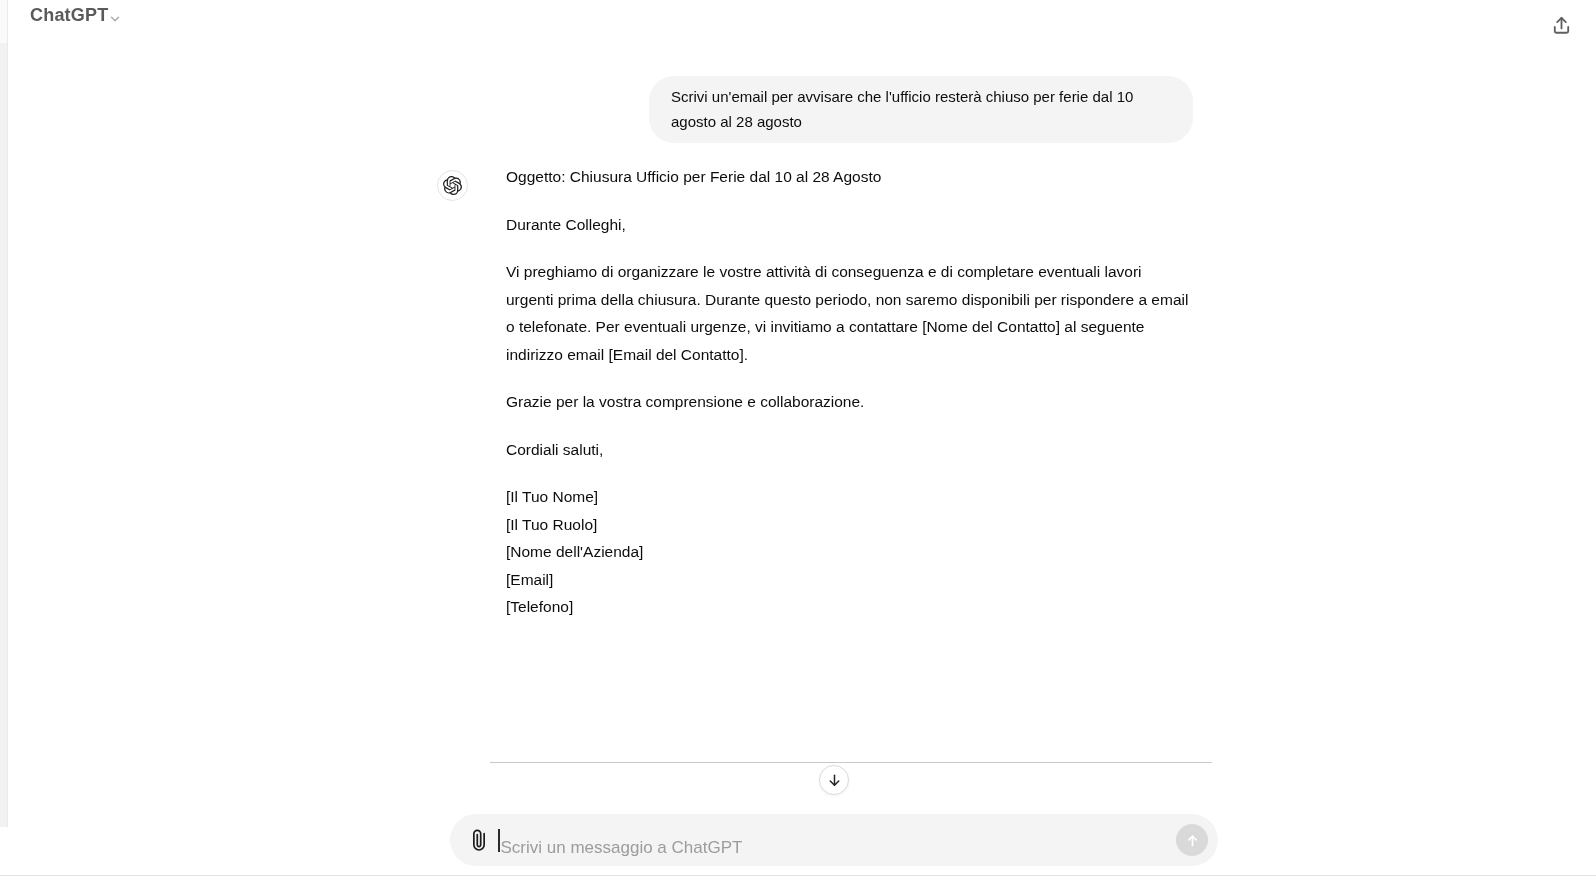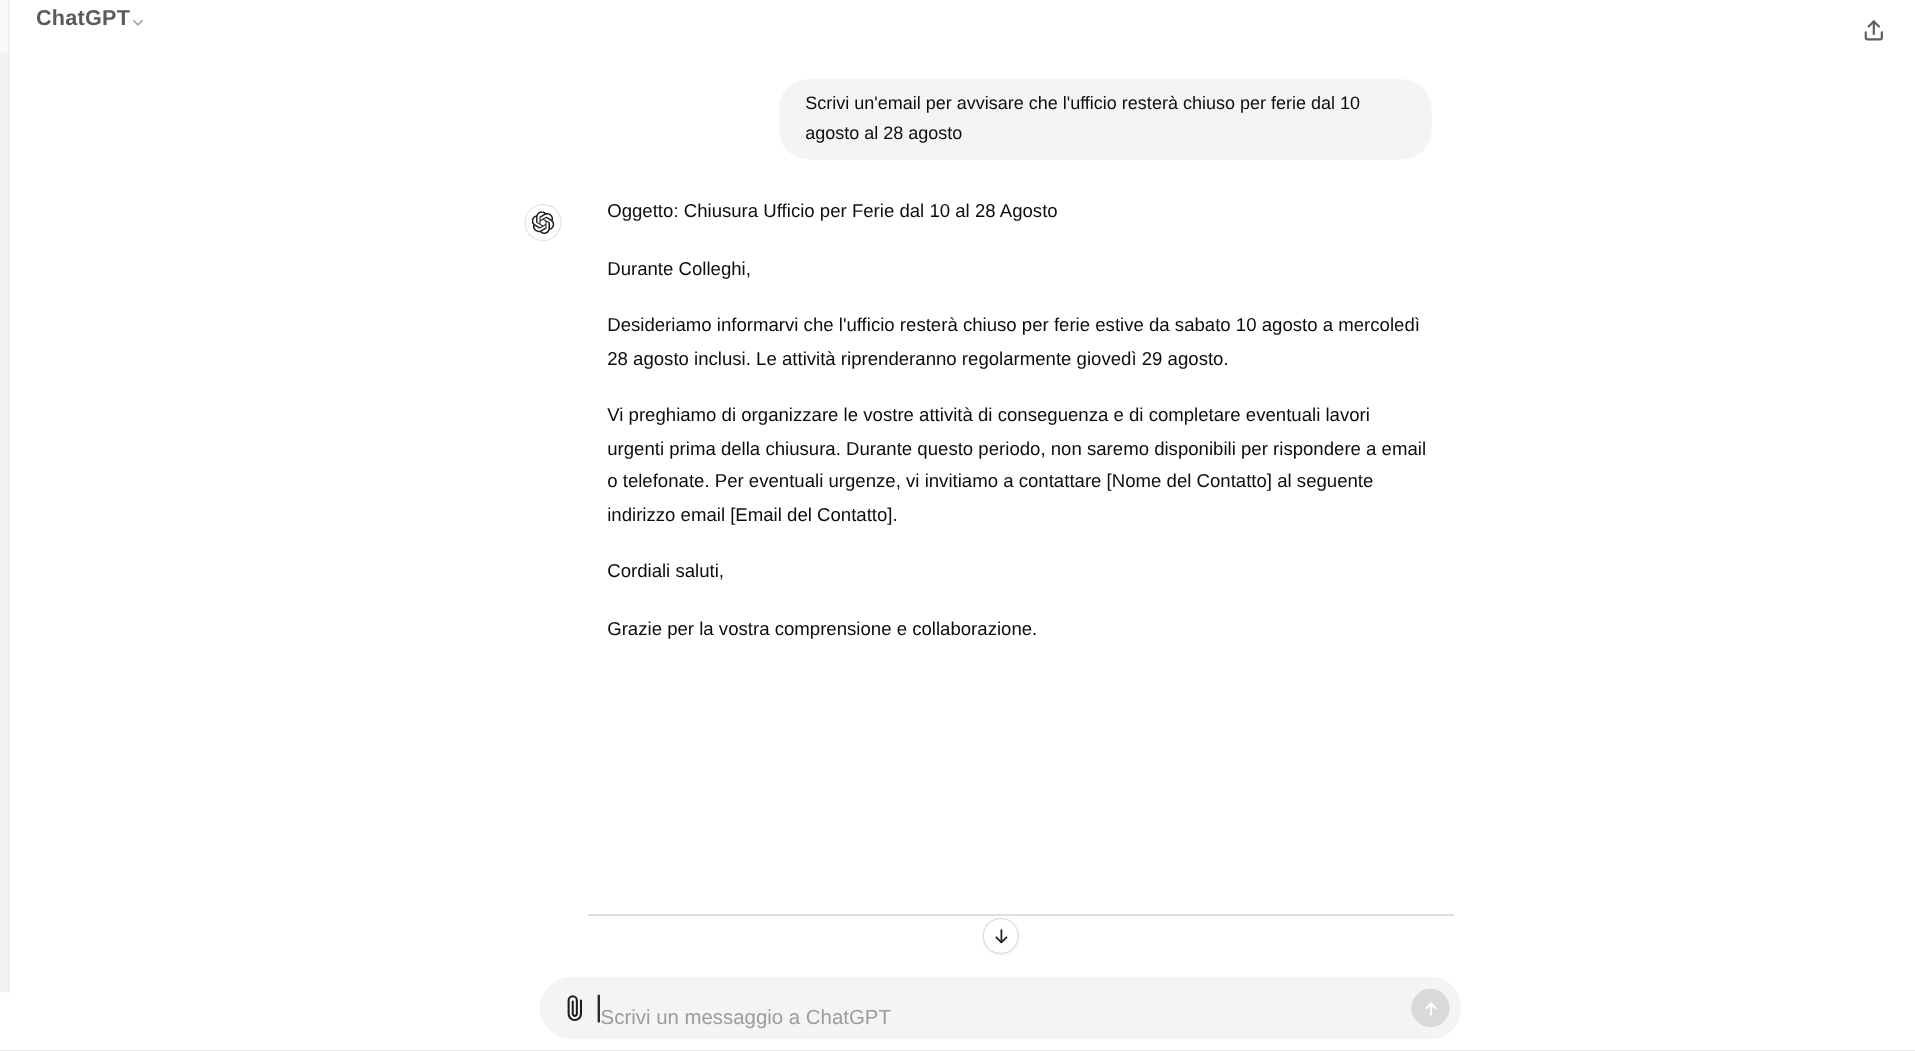--- a/index.html
+++ b/index.html
@@ -12,21 +12,21 @@
   .side-sliver-top{position:absolute;left:0;top:0;width:7px;height:43px;background:#fafafa;}
   
   .header-title{
     position:absolute;left:30px;top:5px;display:flex;align-items:flex-end;gap:0;
     font-size:18px;font-weight:700;color:#5a5a5a;cursor:pointer;letter-spacing:.2px;
   }
   .chevron{display:inline-flex;margin-top:3px;}
   .share-btn{position:absolute;top:12px;right:22px;width:26px;height:26px;display:flex;align-items:center;justify-content:center;cursor:pointer;}
   
   .user-bubble{
-    position:absolute;top:66px;right:403px;max-width:500px;box-sizing:content-box;
+    position:absolute;top:76px;right:403px;max-width:500px;box-sizing:content-box;
     background:#f4f4f4;border-radius:25px;padding:9px 22px;
     font-size:15px;line-height:24.5px;color:#0d0d0d;
   }
   
   .assistant-avatar{
     position:absolute;left:437px;top:170px;width:31px;height:31px;border-radius:50%;
     border:1px solid #e4e4e4;background:#fff;display:flex;align-items:center;justify-content:center;box-sizing:border-box;
   }
   .assistant-body{position:absolute;left:490px;top:163px;width:700px;font-size:15.5px;color:#0d0d0d;}
   .msg-p{margin:0 0 20px 16px;line-height:27.5px;white-space:pre-line;}
@@ -94,24 +94,28 @@
     <span>
       <svg width="19" height="19" viewBox="0 0 24 24" fill="#1f1f1f">
           <path d="M22.2819 9.8211a5.9847 5.9847 0 0 0-.5157-4.9108 6.0462 6.0462 0 0 0-6.5098-2.9A6.0651 6.0651 0 0 0 4.9807 4.1818a5.9847 5.9847 0 0 0-3.9977 2.9 6.0462 6.0462 0 0 0 .7427 7.0966 5.98 5.98 0 0 0 .511 4.9107 6.051 6.051 0 0 0 6.5146 2.9001A5.9847 5.9847 0 0 0 13.2599 24a6.0557 6.0557 0 0 0 5.7718-4.2058 5.9894 5.9894 0 0 0 3.9977-2.9001 6.0557 6.0557 0 0 0-.7475-7.073zm-9.022 12.6081a4.4755 4.4755 0 0 1-2.8764-1.0408l.1419-.0804 4.7783-2.7582a.7948.7948 0 0 0 .3927-.6813v-6.7369l2.02 1.1686a.071.071 0 0 1 .038.052v5.5826a4.504 4.504 0 0 1-4.4945 4.4944zm-9.6607-4.1254a4.4708 4.4708 0 0 1-.5346-3.0137l.142.0852 4.783 2.7582a.7712.7712 0 0 0 .7806 0l5.8428-3.3685v2.3324a.0804.0804 0 0 1-.0332.0615L9.74 19.9502a4.4992 4.4992 0 0 1-6.1408-1.6464zM2.3408 7.8956a4.485 4.485 0 0 1 2.3655-1.9728V11.6a.7664.7664 0 0 0 .3879.6765l5.8144 3.3543-2.0201 1.1685a.0757.0757 0 0 1-.071 0l-4.8303-2.7865A4.504 4.504 0 0 1 2.3408 7.8956zm16.5963 3.8558L13.1038 8.364 15.1192 7.2a.0757.0757 0 0 1 .071 0l4.8303 2.7913a4.4944 4.4944 0 0 1-.6765 8.1042v-5.6772a.79.79 0 0 0-.407-.667zm2.0107-3.0231l-.142-.0852-4.7735-2.7818a.7759.7759 0 0 0-.7854 0L9.409 9.2297V6.8974a.0662.0662 0 0 1 .0284-.0615l4.8303-2.7866a4.4992 4.4992 0 0 1 6.6802 4.66zM8.3065 12.863l-2.02-1.1638a.0804.0804 0 0 1-.038-.0567V6.0742a4.4992 4.4992 0 0 1 7.3757-3.4537l-.142.0805L8.704 5.459a.7948.7948 0 0 0-.3927.6813zm1.0976-2.3654l2.602-1.4998 2.6069 1.4998v2.9994l-2.5974 1.4997-2.6067-1.4997z"></path>
         </svg>
     </span>
   </div>
   <div class="assistant-body">
     <div>
         <p class="msg-p">Oggetto: Chiusura Ufficio per Ferie dal 10 al 28 Agosto</p>
         <p class="msg-p">Durante Colleghi,</p>
-        <p class="msg-p">Desideriamo informarvi che l'ufficio resterà chiuso per ferie estive da sabato 10 agosto a mercoledì 28 agosto inclusi. Le attività riprenderanno regolarmente giovedì 29 agosto.</p>
         <p class="msg-p">Vi preghiamo di organizzare le vostre attività di conseguenza e di completare eventuali lavori urgenti prima della chiusura. Durante questo periodo, non saremo disponibili per rispondere a email o telefonate. Per eventuali urgenze, vi invitiamo a contattare [Nome del Contatto] al seguente indirizzo email [Email del Contatto].</p>
+        <p class="msg-p">Grazie per la vostra comprensione e collaborazione.</p>
         <p class="msg-p">Cordiali saluti,</p>
-        <p class="msg-p">Grazie per la vostra comprensione e collaborazione.</p>
+        <p class="msg-p">[Il Tuo Nome]
+[Il Tuo Ruolo]
+[Nome dell'Azienda]
+[Email]
+[Telefono]</p>
       </div>
   </div>
 
   <div class="composer-divider"></div>
   <div class="scroll-down-btn">
     <span>
       <svg width="17" height="17" viewBox="0 0 24 24" fill="none" stroke="#232323" stroke-width="2.1" stroke-linecap="round" stroke-linejoin="round">
           <path d="M12 4.5v14"></path>
           <path d="M6 12.8l6 6 6-6"></path>
         </svg>

